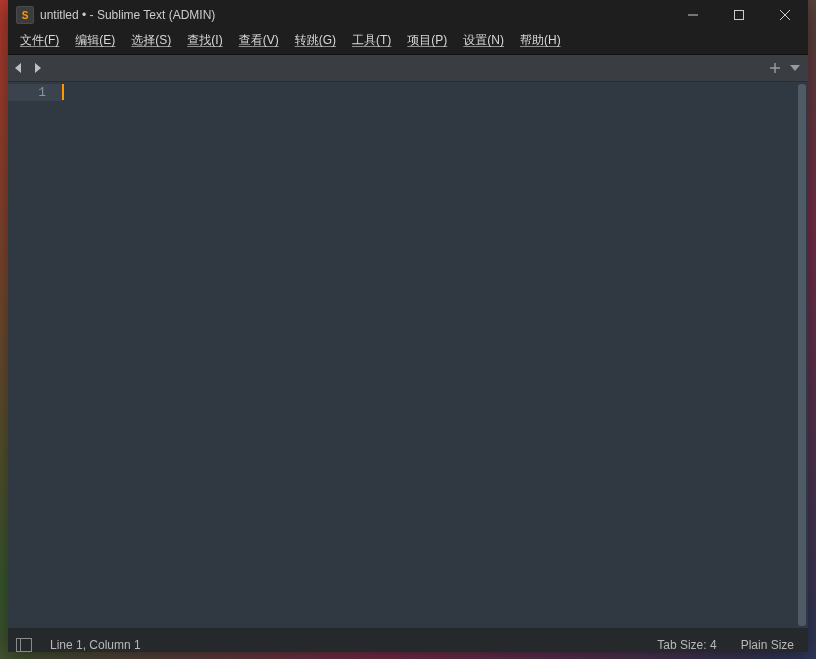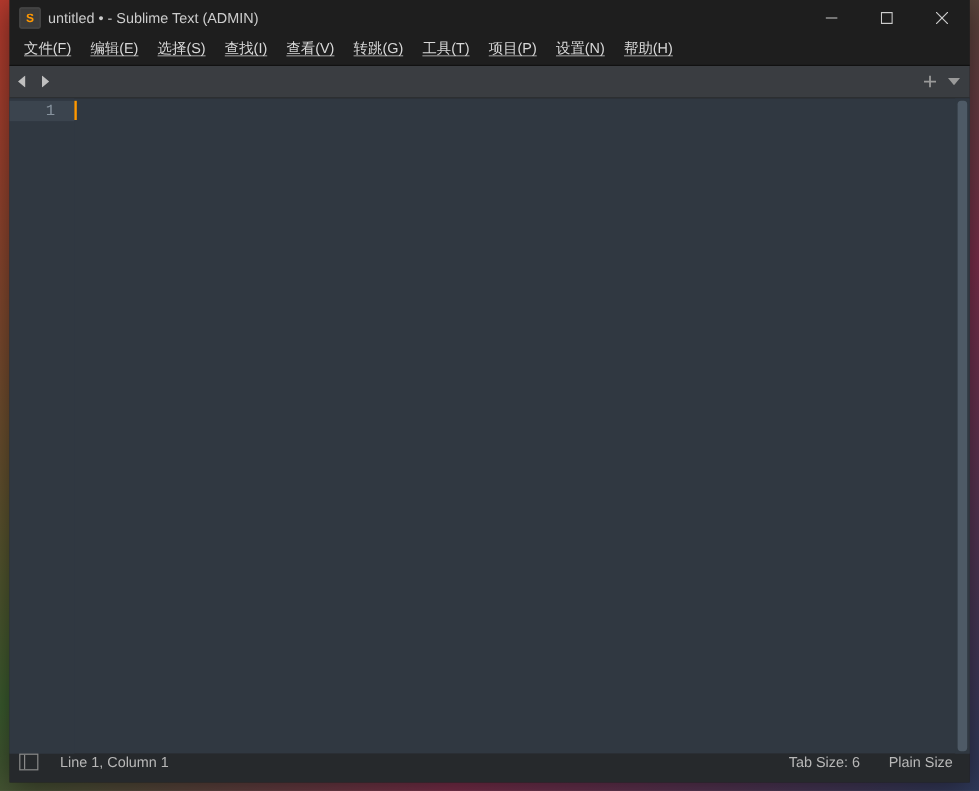--- a/index.html
+++ b/index.html
@@ -153,21 +153,21 @@
     right: 2px;
     bottom: 2px;
     background: #4e5a66;
     border-radius: 3px;
   }
   
   .statusbar {
     height: 24px;
     background: #26292c;
     display: flex;
-    align-items: flex-start;
+    align-items: flex-end;
     color: #b8b8b8;
     font-size: 12px;
     padding: 0 8px;
     gap: 12px;
   }
   .statusbar .panel-icon {
     width: 14px;
     height: 12px;
     border: 1px solid #8a8a8a;
     position: relative;
@@ -258,17 +258,17 @@
     </div>
     <div class="scrollbar">
       <div class="thumb"></div>
     </div>
   </div>
 
   <div class="statusbar">
     <div class="panel-icon"></div>
     <div class="status-item">Line 1, Column 1</div>
     <div class="grow"></div>
-    <div class="status-item">Tab Size: 6</div>
+    <div class="status-item">Tab Size: 4</div>
     <div class="status-item">Plain Size</div>
   </div>
 
 </div>
 
 </body></html>

